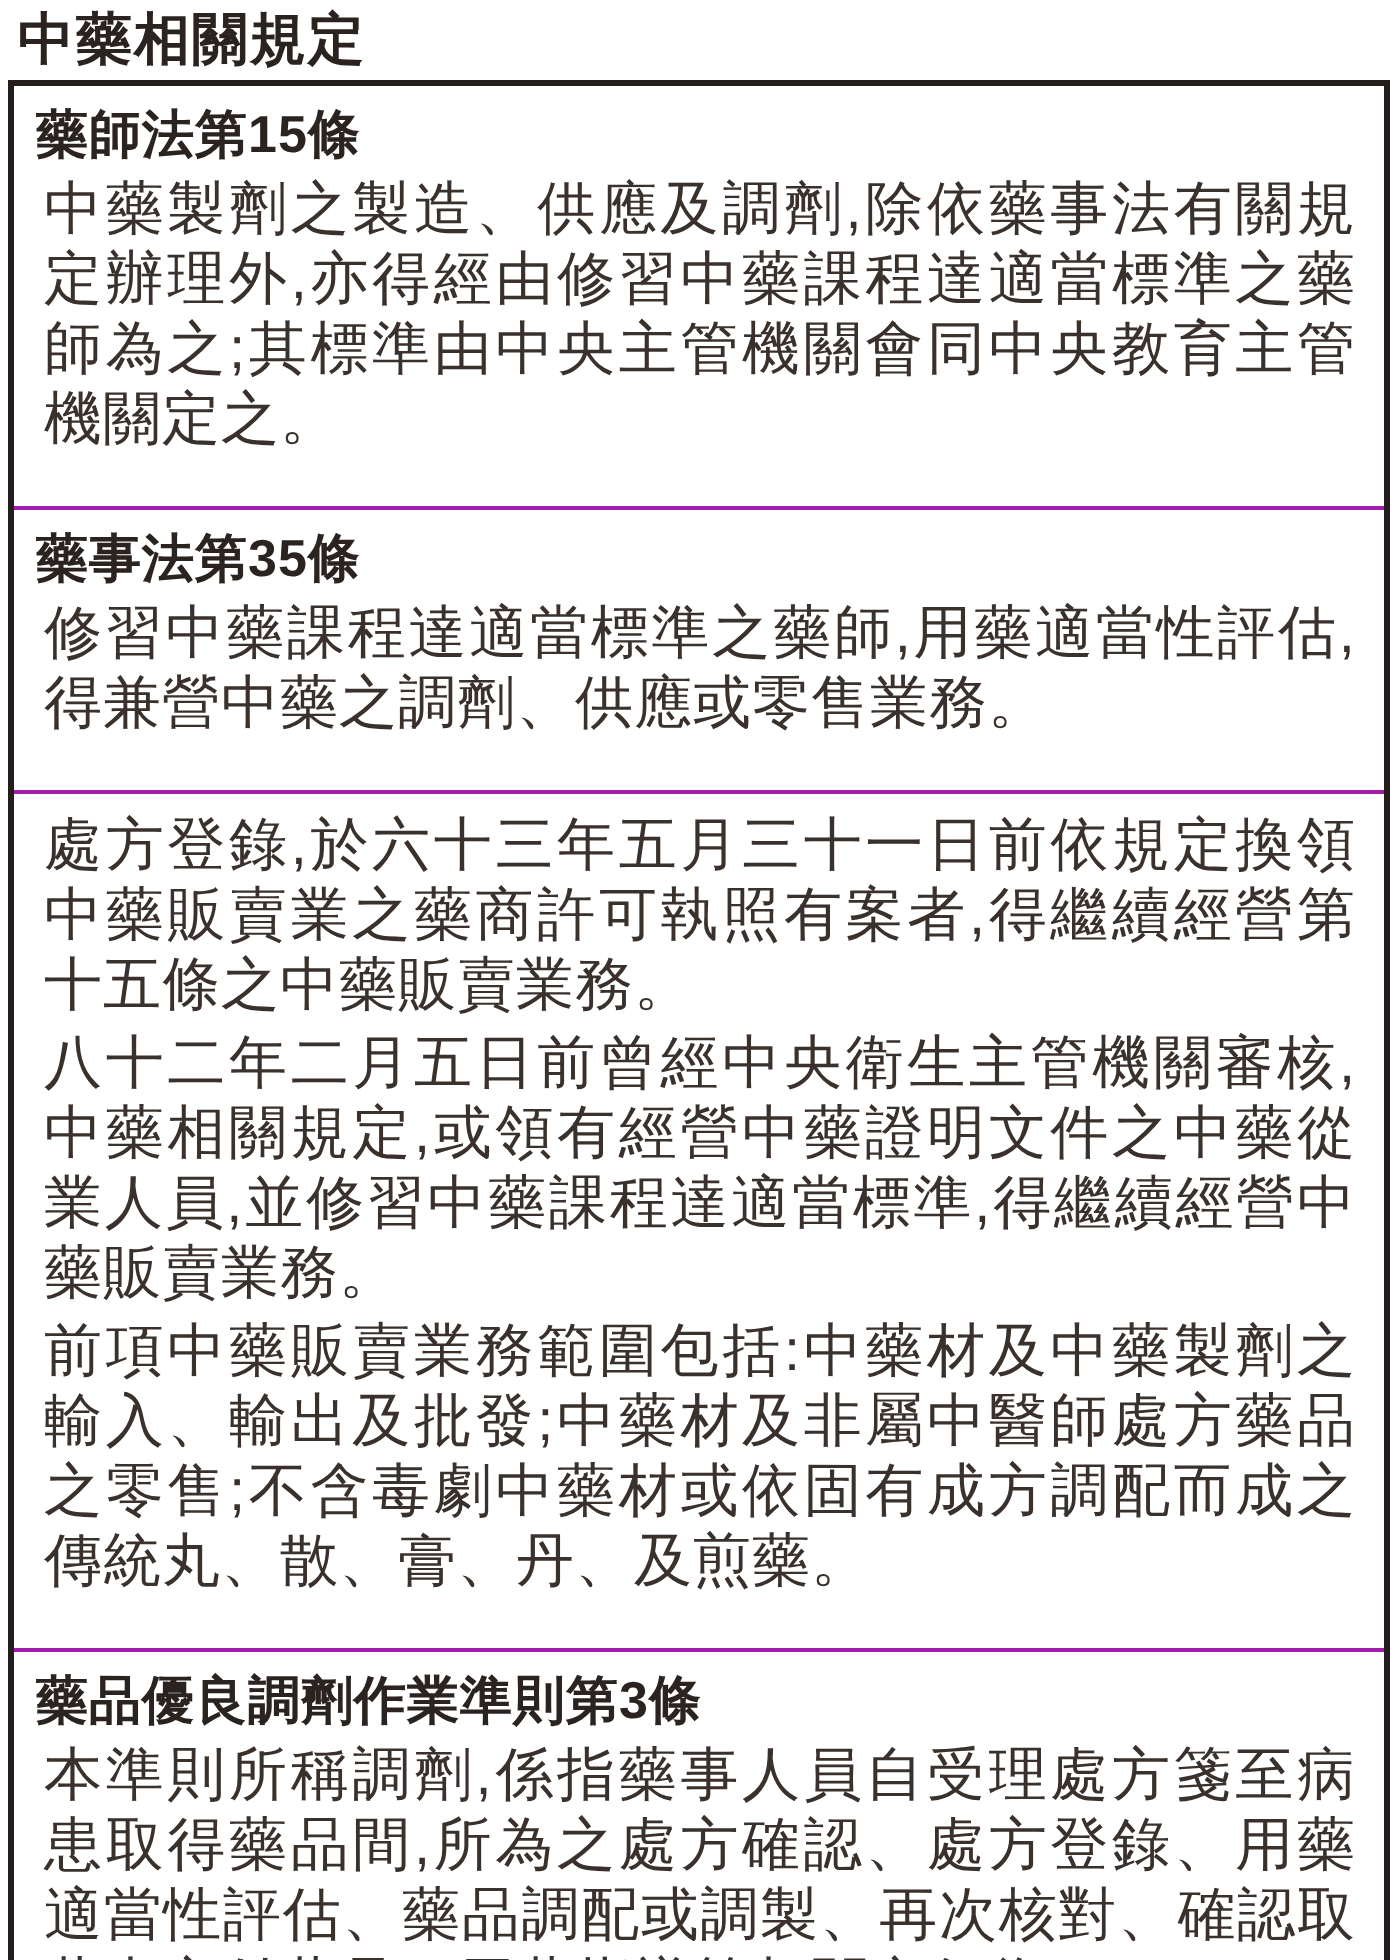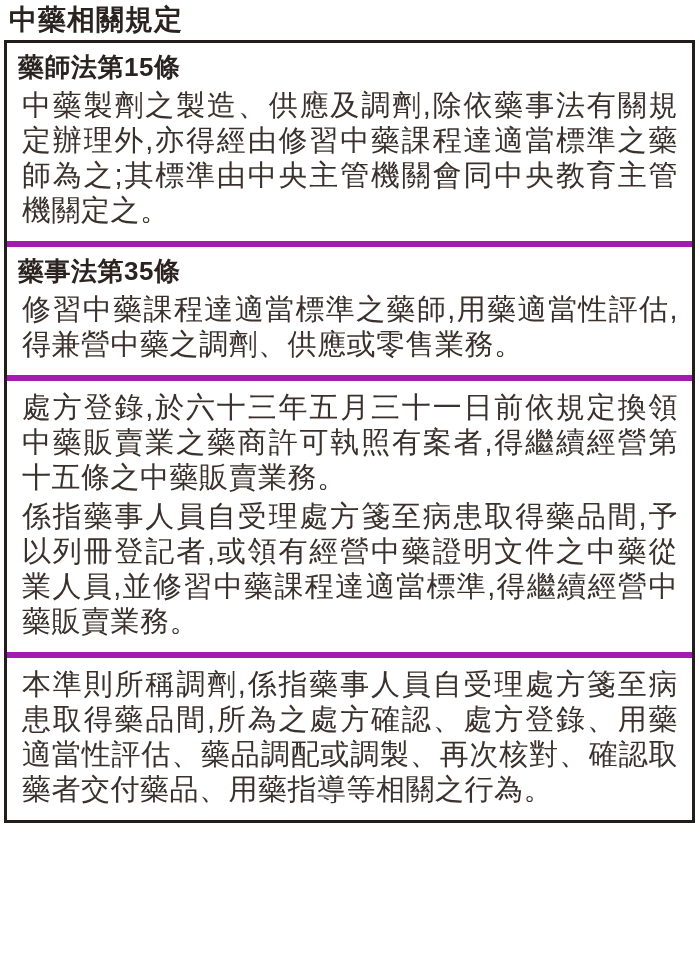--- a/index.html
+++ b/index.html
@@ -30,24 +30,24 @@
     margin: 0 0 2px 5px;
     letter-spacing: 1px;
     color: #2b2320;
   }
   .law-table {
     border: 3px solid #231e1b;
     background: #ffffff;
     flex: 0 0 auto;
   }
   .law-section {
-    padding: 5px 10px 9px 11px;
+    padding: 5px 10px 21px 11px;
   }
   .law-section + .law-section {
-    border-top: 6px solid #a21caf;
+    border-top: 2px solid #a21caf;
   }
   .law-heading {
     font-size: 26px;
     font-weight: 700;
     line-height: 34px;
     margin: 2px 0 3px 0;
     letter-spacing: 0.5px;
     color: #2b2320;
   }
   .law-text {
@@ -75,22 +75,24 @@
       <p class="law-text">中藥製劑之製造、供應及調劑,除依藥事法有關規定辦理外,亦得經由修習中藥課程達適當標準之藥師為之;其標準由中央主管機關會同中央教育主管機關定之。</p>
     </section>
 
     <section class="law-section">
       <h2 class="law-heading">藥事法第35條</h2>
       <p class="law-text">修習中藥課程達適當標準之藥師,用藥適當性評估,得兼營中藥之調劑、供應或零售業務。</p>
     </section>
 
     <section class="law-section">
       <p class="law-text">處方登錄,於六十三年五月三十一日前依規定換領中藥販賣業之藥商許可執照有案者,得繼續經營第十五條之中藥販賣業務。</p>
-      <p class="law-text">係指藥事人員自受理處方箋至病患取得藥品間,予以列冊登記者,或領有經營中藥證明文件之中藥從業人員,並修習中藥課程達適當標準,得繼續經營中藥販賣業務。</p>
+      <p class="law-text">八十二年二月五日前曾經中央衛生主管機關審核,中藥相關規定,或領有經營中藥證明文件之中藥從業人員,並修習中藥課程達適當標準,得繼續經營中藥販賣業務。</p>
+      <p class="law-text">前項中藥販賣業務範圍包括:中藥材及中藥製劑之輸入、輸出及批發;中藥材及非屬中醫師處方藥品之零售;不含毒劇中藥材或依固有成方調配而成之傳統丸、散、膏、丹、及煎藥。</p>
     </section>
 
     <section class="law-section">
+      <h2 class="law-heading">藥品優良調劑作業準則第3條</h2>
       <p class="law-text">本準則所稱調劑,係指藥事人員自受理處方箋至病患取得藥品間,所為之處方確認、處方登錄、用藥適當性評估、藥品調配或調製、再次核對、確認取藥者交付藥品、用藥指導等相關之行為。</p>
     </section>
 
   </div>
 
 </div>
 
 </body></html>

